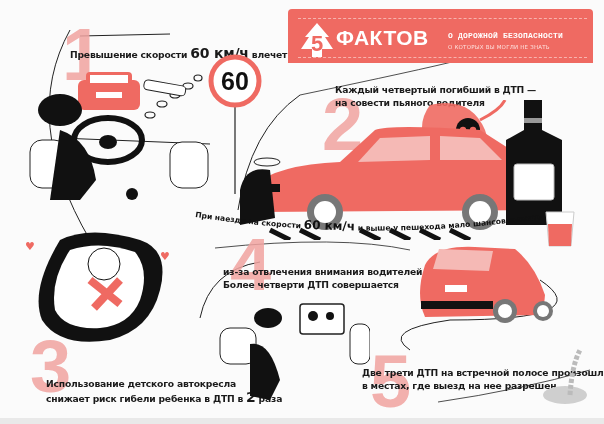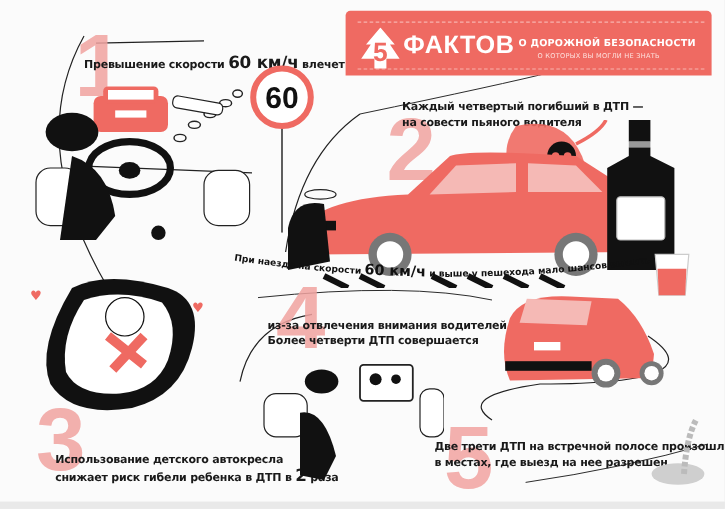--- a/index.html
+++ b/index.html
@@ -8,21 +8,21 @@
   .poster { position: absolute; left: 0; top: 0; width: 604px; height: 418px; background: #fbfbfb; overflow: hidden; }
   .abs { position: absolute; }
   .fact-text { position: absolute; font-weight: bold; color: #1a1a1a; font-size: 9.2px; line-height: 12.5px; letter-spacing: -0.2px; white-space: nowrap; }
   .fact-text .big { font-size: 14px; font-weight: bold; }
   .num { position: absolute; font-family: "Liberation Sans", sans-serif; font-weight: bold; color: #f1a3a0; opacity: 0.85; font-size: 74px; line-height: 74px; }
   
   .banner { position: absolute; left: 288px; top: 9px; width: 305px; height: 54px; background: #ef6a62; border-radius: 4px 4px 0 0; }
   .banner .dash { position: absolute; top: 9px; left: 10px; right: 6px; height: 1px; border-top: 1px dashed #f7b3ae; }
   .banner .dash2 { position: absolute; top: 48px; left: 10px; right: 6px; height: 1px; border-top: 1px dashed #f7b3ae; }
   .banner-title { position: absolute; left: 48px; top: 17px; color: #fff; font-family: "Liberation Sans", sans-serif; font-weight: bold; font-size: 21px; letter-spacing: 0.5px; }
-  .banner-sub1 { position: absolute; left: 144px; top: 22px; color: #fff; font-weight: bold; font-size: 8px; letter-spacing: 0.2px; }
+  .banner-sub1 { position: absolute; left: 160px; top: 22px; color: #fff; font-weight: bold; font-size: 8px; letter-spacing: 0.2px; font-family: Liberation Mono, monospace; }
   .banner-sub2 { position: absolute; left: 160px; top: 35px; color: #fde0dd; font-size: 5.5px; letter-spacing: 0.2px; }
   .curved { position: absolute; left: 190px; top: 205px; width: 380px; height: 50px; }
 </style>
 </head>
 <body>
 
 <div class="poster">
 
   <svg class="abs" style="left:0;top:0" width="604" height="418">
     <path d="M70 30 Q 20 120 90 240" fill="none" stroke="#222" stroke-width="1"></path>

